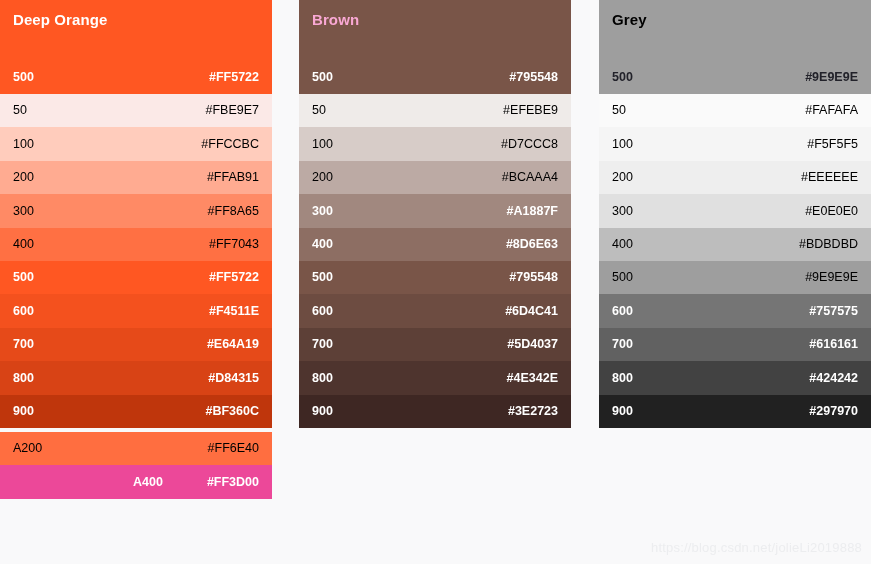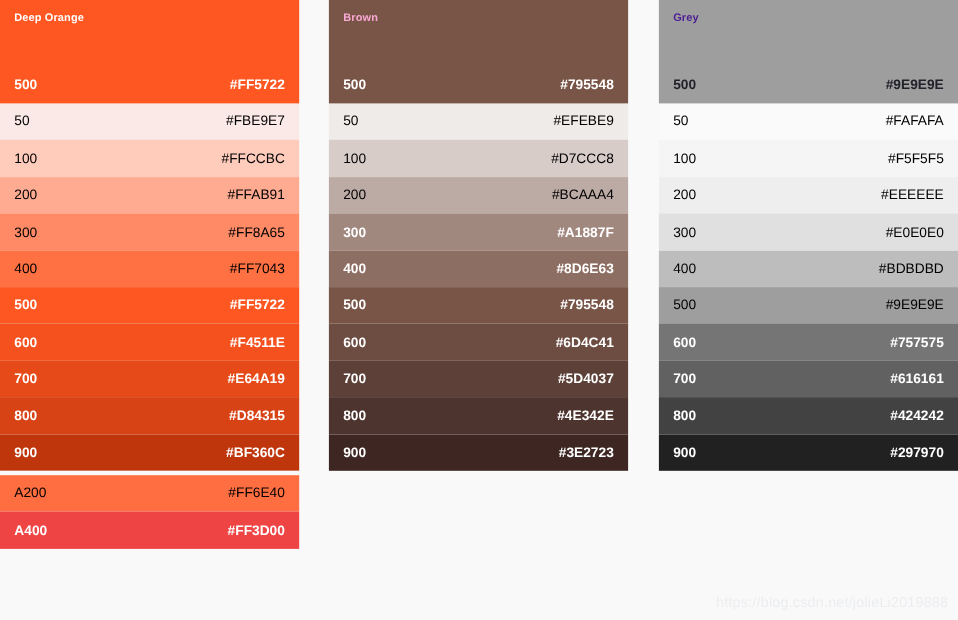--- a/index.html
+++ b/index.html
@@ -36,21 +36,21 @@
   .palette-header {
     height: 94px;
     position: relative;
     padding: 0;
   }
 
   .palette-name {
     position: absolute;
     left: 13px;
     top: 11px;
-    font-size: 10px;
+    font-size: 15px;
     font-weight: bold;
     letter-spacing: 0.1px;
   }
 
   .palette-header-row {
     position: absolute;
     left: 0;
     right: 0;
     bottom: 8px;
     height: 18px;
@@ -149,21 +149,21 @@
           <span class="swatch-name">900</span>
           <span class="swatch-hex">#BF360C</span>
         </div>
       </div>
     <div class="accent-gap"></div>
     <div class="swatch-group">
         <div class="swatch-row dark-text" style="background: rgb(255, 110, 64);">
           <span class="swatch-name">A200</span>
           <span class="swatch-hex">#FF6E40</span>
         </div>
-        <div class="swatch-row light-text" style="background: #ef4444;">
+        <div class="swatch-row light-text" style="background: #ec4899; justify-content: flex-end;">
           <span class="swatch-name">A400</span>
           <span class="swatch-hex">#FF3D00</span>
         </div>
       </div>
   </div>
 
   <div class="palette-column col-brown">
     <div class="palette-header" style="background: rgb(121, 85, 72);">
       <div class="palette-name" style="color: #f9a8d4;">Brown</div>
       <div class="palette-header-row" style="color: rgb(255, 255, 255);">
@@ -210,21 +210,21 @@
         </div>
         <div class="swatch-row light-text" style="background: rgb(62, 39, 35);">
           <span class="swatch-name">900</span>
           <span class="swatch-hex">#3E2723</span>
         </div>
       </div>
   </div>
 
   <div class="palette-column col-grey">
     <div class="palette-header" style="background: rgb(158, 158, 158);">
-      <div class="palette-name" style="color: #4c1d95;">Grey</div>
+      <div class="palette-name" style="color: #000000;">Grey</div>
       <div class="palette-header-row" style="color: rgb(34, 34, 42);">
         <span class="swatch-name">500</span>
         <span class="swatch-hex">#9E9E9E</span>
       </div>
     </div>
     <div class="swatch-group">
         <div class="swatch-row dark-text" style="background: rgb(250, 250, 250);">
           <span class="swatch-name">50</span>
           <span class="swatch-hex">#FAFAFA</span>
         </div>

